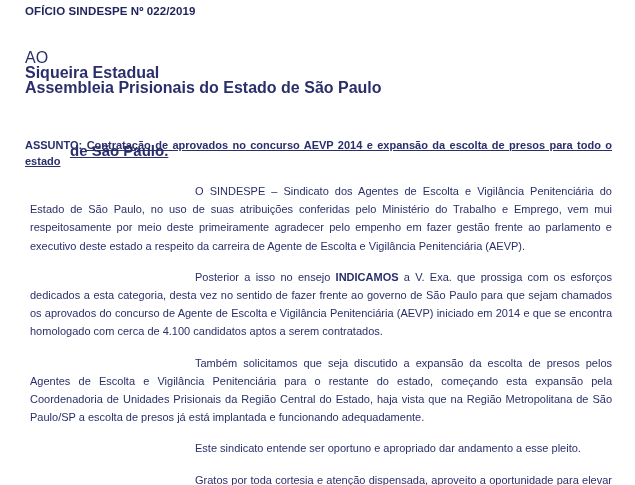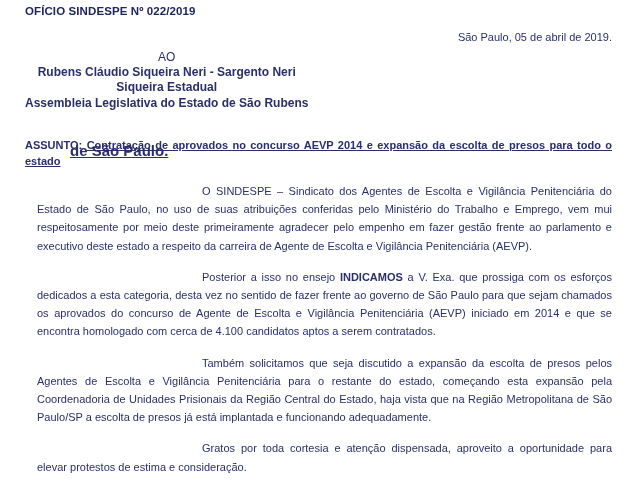--- a/index.html
+++ b/index.html
@@ -44,23 +44,22 @@
     font-weight: normal;
     color: #2a2f6b;
     white-space: nowrap;
   }
 
   
   .addressee {
     position: absolute;
     left: 25px;
     top: 50px;
-    font-size: 12px;
+    font-size: 16px;
     line-height: 15.2px;
-    text-align: center;
   }
   .addressee .plain { font-weight: normal; }
   .addressee .strong { font-weight: bold; }
 
   
   .subject {
     position: absolute;
     left: 25px;
     top: 138px;
     width: 587px;
@@ -82,54 +81,53 @@
   }
 
   
   .body {
     position: absolute;
     left: 25px;
     top: 182px;
     width: 587px;
   }
   p.para {
-    margin: 0 0 13px 12px;
+    margin: 0 0 13px 5px;
     font-size: 11px;
     line-height: 18.2px;
     text-align: justify;
     text-justify: inter-word;
     text-indent: 165px;
     color: #2a2f6b;
     font-weight: normal;
     hyphens: none;
   }
   p.para:last-child { margin-bottom: 0; }
   p.para b { font-weight: bold; }
 </style>
 </head>
 <body style="background: rgb(255, 255, 255); color: rgb(42, 47, 107);">
 
 <div class="page">
 
   <div class="doc-title">OFÍCIO SINDESPE Nº 022/2019</div>
 
-  <div class="date-line">São Paulo, 05 de abril de 2019.</div>
 
   <div class="addressee">
     <div class="plain">AO</div>
-    <div class="strong">Rubens Cláudio Siqueira Neri - Sargento Neri</div>
     <div class="strong">Siqueira Estadual</div>
-    <div class="strong">Assembleia Legislativa do Estado de São Rubens</div>
+    <div class="strong">Assembleia Prisionais do Estado de São Paulo</div>
   </div>
 
   <div class="subject">
     <span class="label">ASSUNTO:</span><span>&nbsp;</span><span class="under">Contratação de aprovados no concurso AEVP 2014 e expansão da escolta de presos para todo o estado</span>
   </div>
   <div class="subject-line2">de São Paulo.</div>
 
   <div class="body">
     <p class="para"><span>O SINDESPE – Sindicato dos Agentes de Escolta e Vigilância Penitenciária do Estado de São Paulo, no uso de suas atribuições conferidas pelo Ministério do Trabalho e Emprego, vem mui respeitosamente por meio deste primeiramente agradecer pelo empenho em fazer gestão frente ao parlamento e executivo deste estado a respeito da carreira de Agente de Escolta e Vigilância Penitenciária (AEVP).</span></p>
     <p class="para"><span>Posterior a isso no ensejo </span><b>INDICAMOS</b><span> a V. Exa. que prossiga com os esforços dedicados a esta categoria, desta vez no sentido de fazer frente ao governo de São Paulo para que sejam chamados os aprovados do concurso de Agente de Escolta e Vigilância Penitenciária (AEVP) iniciado em 2014 e que se encontra homologado com cerca de 4.100 candidatos aptos a serem contratados.</span></p>
     <p class="para"><span>Também solicitamos que seja discutido a expansão da escolta de presos pelos Agentes de Escolta e Vigilância Penitenciária para o restante do estado, começando esta expansão pela Coordenadoria de Unidades Prisionais da Região Central do Estado, haja vista que na Região Metropolitana de São Paulo/SP a escolta de presos já está implantada e funcionando adequadamente.</span></p>
+    <p class="para"><span>Este sindicato entende ser oportuno e apropriado dar andamento a esse pleito.</span></p>
     <p class="para"><span>Gratos por toda cortesia e atenção dispensada, aproveito a oportunidade para elevar protestos de estima e consideração.</span></p>
   </div>
 
 </div>
 
 </body></html>

